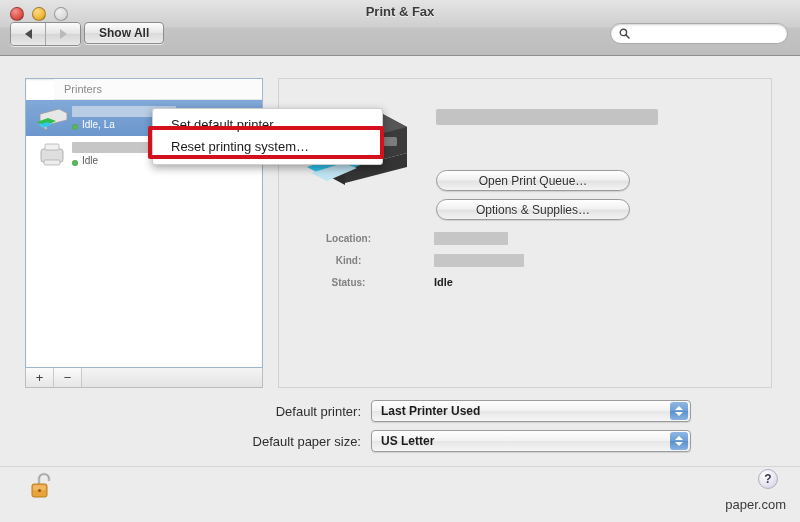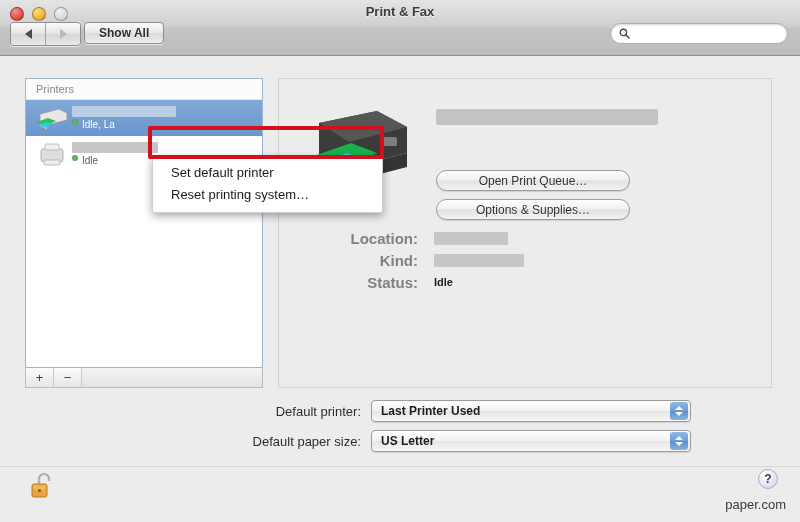--- a/index.html
+++ b/index.html
@@ -147,40 +147,41 @@
     box-shadow: inset 0 1px 2px rgba(0,0,0,0.10);
   }
   .printers-header {
     height: 20px;
     line-height: 20px;
     padding-left: 10px;
     font-size: 11px;
     color: #8a8a8a;
     background: #fbfbfb;
     border-bottom: 1px solid #e6e6e6;
+    margin-left: 28px;
   }
   .printer-row {
     display: flex;
     align-items: center;
     height: 36px;
     padding-left: 6px;
     position: relative;
   }
   .printer-row.selected {
     background: linear-gradient(to bottom, #81a9d8 0%, #6b97cd 100%);
   }
   .printer-icon { width: 40px; flex: 0 0 40px; display: flex; justify-content: center; }
   .printer-meta { display: flex; flex-direction: column; justify-content: center; gap: 2px; }
   .redact {
     background: #c6c6c6;
     border-radius: 1px;
     height: 11px;
   }
   .redact.on-sel { background: #b9cde4; }
-  .status-line { display: flex; align-items: flex-start; gap: 4px; font-size: 10px; }
+  .status-line { display: flex; align-items: flex-end; gap: 4px; font-size: 10px; }
   .dot { width: 6px; height: 6px; border-radius: 50%; background: #5cb85c; box-shadow: 0 0 0 1px rgba(0,0,0,0.08) inset; }
   .status-text { color: #5a5a5a; }
   .printer-row.selected .status-text { color: #ffffff; }
 
   .list-toolbar {
     position: absolute;
     left: 25px; top: 312px;
     width: 238px; height: 20px;
     display: flex;
     background: linear-gradient(to bottom, #f4f4f4, #e4e4e4);
@@ -237,23 +238,23 @@
     text-shadow: 0 1px 0 rgba(255,255,255,0.8);
     margin-top: 16px;
   }
   .detail-btn.queue { top: 75px; }
   .detail-btn.options { top: 104px; }
 
   .info-rows { position: absolute; left: 0; top: 148px; width: 100%; }
   .info-row { display: flex; align-items: center; height: 22px; }
   .info-label {
     width: 155px;
-    text-align: right;
+    text-align: center;
     padding-right: 16px;
-    font-size: 15px;
+    font-size: 10px;
     font-weight: bold;
     color: #818181;
     box-sizing: border-box;
   }
   .info-value { font-size: 11px; color: #1e1e1e; font-weight: bold; }
   .info-redact { height: 13px; background: #c6c6c6; border-radius: 1px; }
 
   
   .popup-row {
     position: absolute;
@@ -340,21 +341,20 @@
     position: absolute;
     left: 152px; top: 108px;
     width: 231px;
     background: #ffffff;
     border: 1px solid #cfcfcf;
     border-radius: 3px;
     box-shadow: 0 3px 9px rgba(0,0,0,0.35);
     padding: 5px 0 6px 0;
     box-sizing: border-box;
     z-index: 40;
-    margin-top: 48px;
   }
   .ctx-item {
     height: 22px;
     line-height: 22px;
     padding-left: 18px;
     font-size: 13px;
     color: #1a1a1a;
     white-space: nowrap;
   }
   .ctx-highlight {

